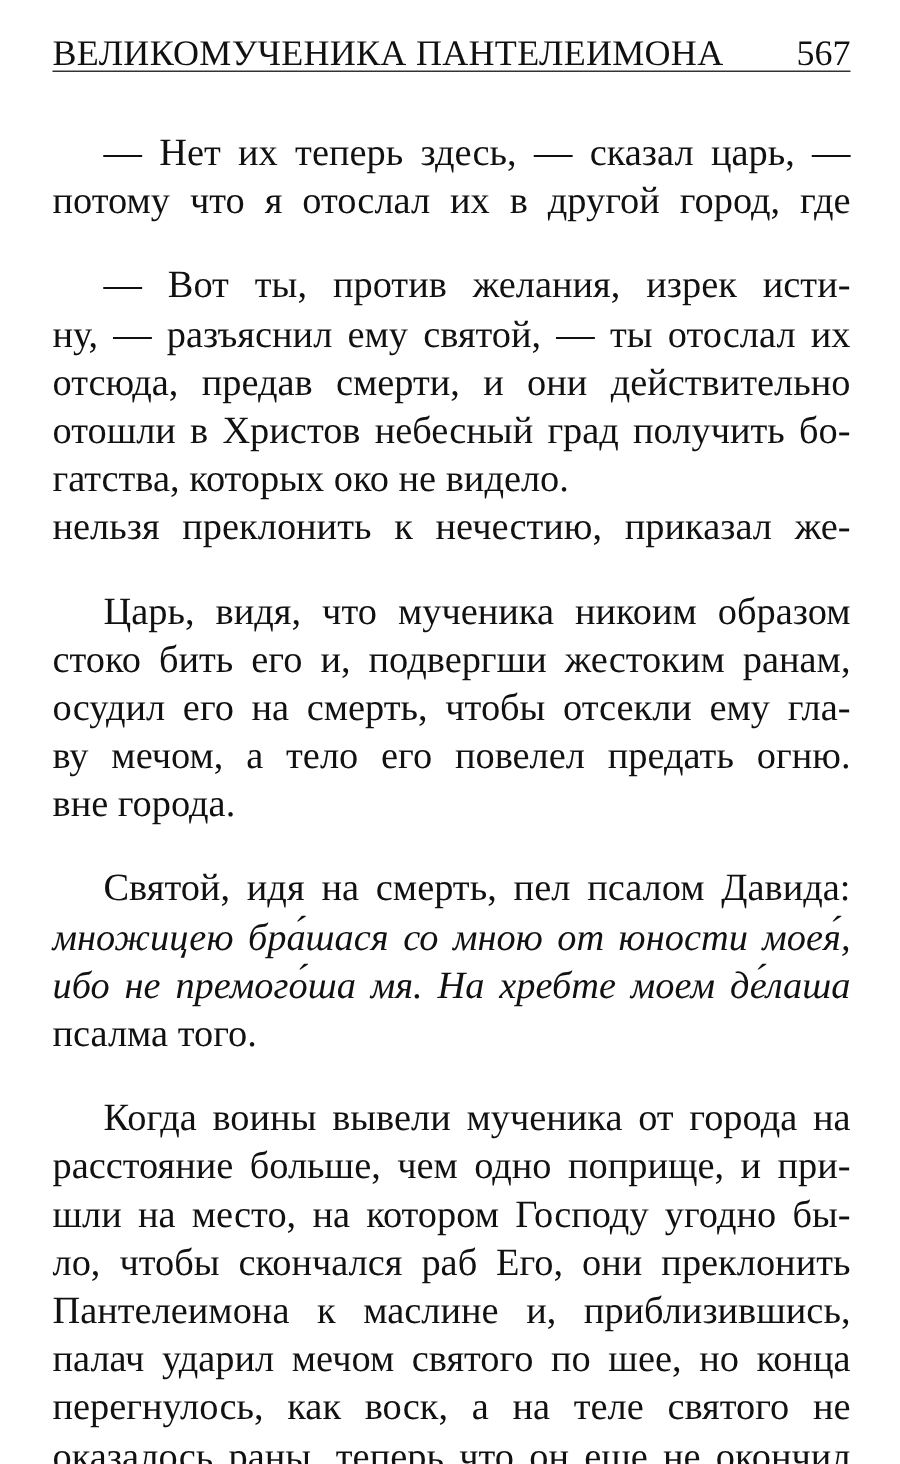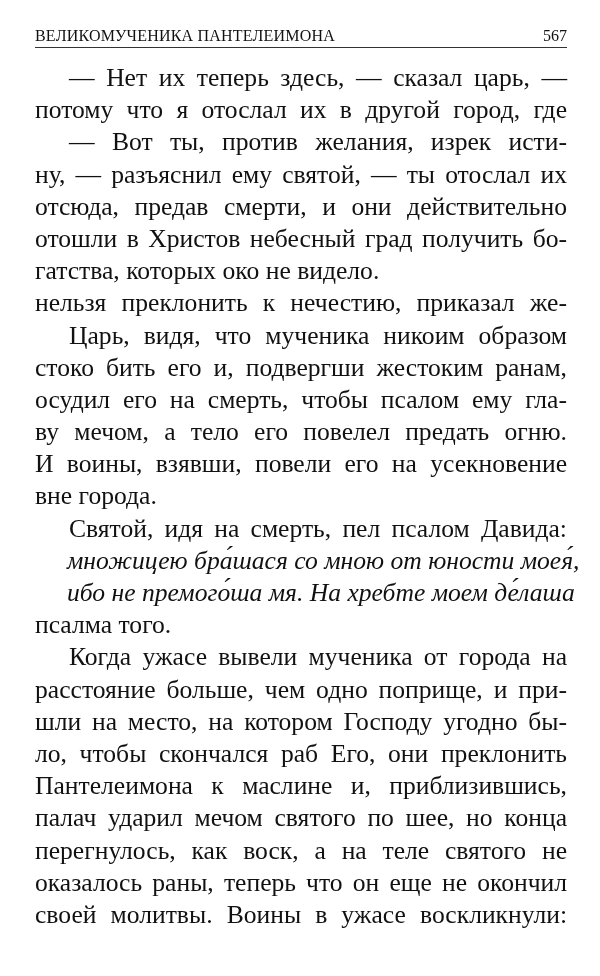--- a/index.html
+++ b/index.html
@@ -1,31 +1,31 @@
 <!DOCTYPE html>
 <html><head>
 <meta charset="utf-8">
 <style>
   html, body { margin: 0; padding: 0; background: #ffffff; }
   body { width: 600px; height: 976px; position: relative; overflow: hidden; color: #111; }
   .running-head {
     position: absolute; left: 35px; top: 25px; width: 532px; height: 22px;
     border-bottom: 1.5px solid #333;
-    font-family: "Liberation Serif", serif; font-size: 16px; line-height: 22px;
+    font-family: "Liberation Serif", serif; font-size: 24px; line-height: 22px;
     display: flex; justify-content: space-between; align-items: flex-end;
   }
   .running-head .title { letter-spacing: 0.2px; }
   .body-text {
     position: absolute; left: 35px; top: 62px; width: 532px;
     font-family: "Liberation Serif", serif; font-size: 25.6px; line-height: 32.2px;
   }
   .line { display: block; white-space: nowrap; text-align: justify; text-align-last: justify; height: 32.2px; }
   .line.last { text-align-last: left; }
-  .line.indent { padding-left: 34px; }
-  .it { font-style: italic; margin-left: 32px; }
+  .line.indent { padding-left: 34px; margin-top: 24px; }
+  .it { font-style: italic; }
 </style>
 </head>
 <body>
 
 <div class="running-head">
   <span class="title">ВЕЛИКОМУЧЕНИКА ПАНТЕЛЕИМОНА</span>
   <span>567</span>
 </div>
 
 <div class="body-text">
@@ -37,33 +37,32 @@
     <span class="line indent">— Вот ты, против желания, изрек исти-</span>
     <span class="line">ну, — разъяснил ему святой, — ты отослал их</span>
     <span class="line">отсюда, предав смерти, и они действительно</span>
     <span class="line">отошли в Христов небесный град получить бо-</span>
     <span class="line last">гатства, которых око не видело.</span>
   </div>
   <div>
     <span class="line">нельзя преклонить к нечестию, приказал же-</span>
     <span class="line indent">Царь, видя, что мученика никоим образом</span>
     <span class="line">стоко бить его и, подвергши жестоким ранам,</span>
-    <span class="line">осудил его на смерть, чтобы псалом ему гла-</span>
+    <span class="line">осудил его на смерть, чтобы отсекли ему гла-</span>
     <span class="line">ву мечом, а тело его повелел предать огню.</span>
-    <span class="line">И воины, взявши, повели его на усекновение</span>
     <span class="line last">вне города.</span>
   </div>
   <div>
     <span class="line indent">Святой, идя на смерть, пел псалом Давида:</span>
     <span class="line it">множицею бра́шася со мною от юности моея́,</span>
     <span class="line it">ибо не премого́ша мя. На хребте моем де́лаша</span>
     <span class="line last">псалма того.</span>
   </div>
   <div>
-    <span class="line indent">Когда ужасе вывели мученика от города на</span>
+    <span class="line indent">Когда воины вывели мученика от города на</span>
     <span class="line">расстояние больше, чем одно поприще, и при-</span>
     <span class="line">шли на место, на котором Господу угодно бы-</span>
     <span class="line">ло, чтобы скончался раб Его, они преклонить</span>
     <span class="line">Пантелеимона к маслине и, приблизившись,</span>
     <span class="line">палач ударил мечом святого по шее, но конца</span>
     <span class="line">перегнулось, как воск, а на теле святого не</span>
     <span class="line">оказалось раны, теперь что он еще не окончил</span>
     <span class="line">своей молитвы. Воины в ужасе воскликнули:</span>
   </div>
 </div>

